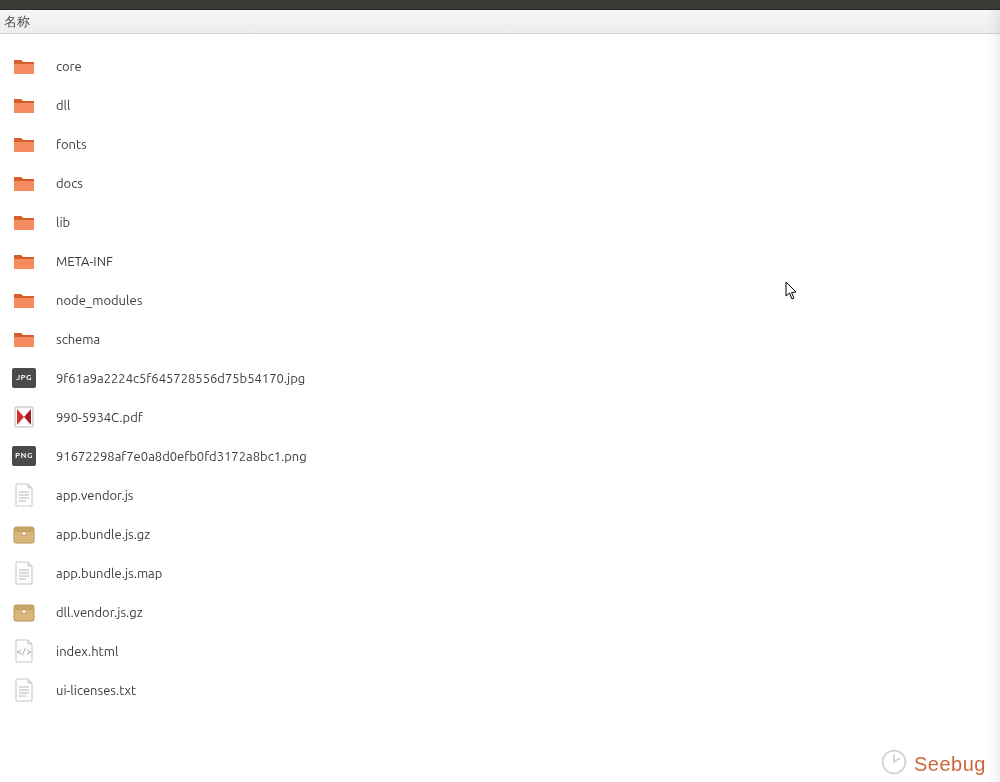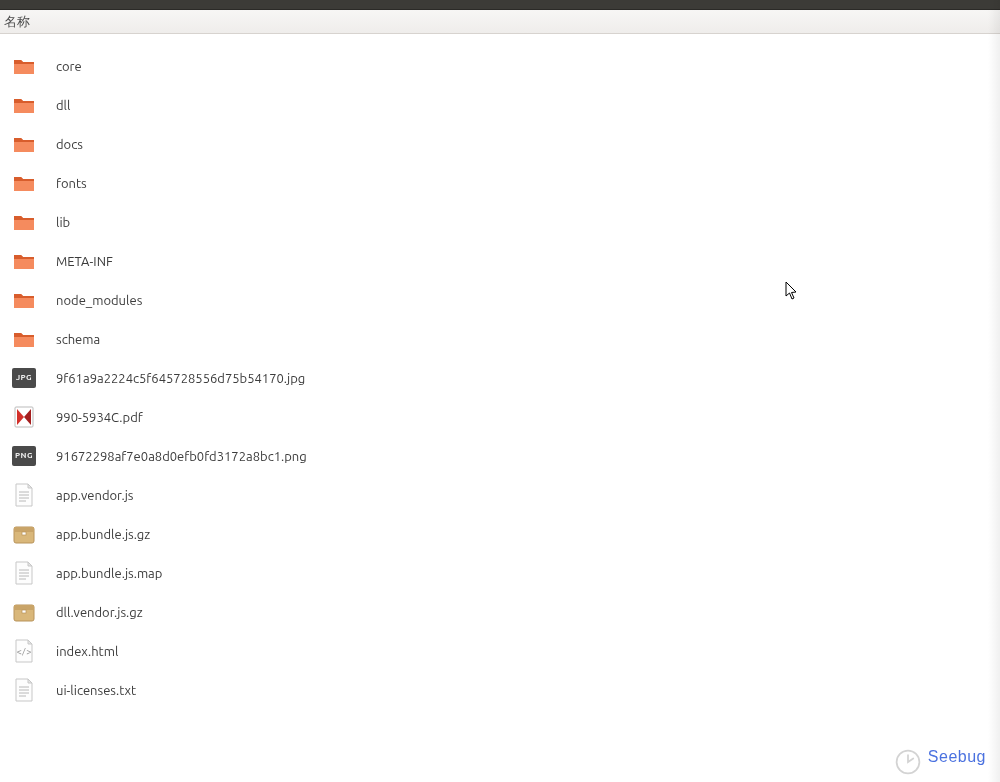--- a/index.html
+++ b/index.html
@@ -82,23 +82,23 @@
       width: 14px;
       height: 20px;
       pointer-events: none;
     }
 
     .watermark {
       position: absolute;
       right: 14px;
       bottom: 6px;
       display: flex;
-      align-items: flex-start;
-      color: #1d4ed8;
-      font-size: 16px;
+      align-items: flex-end;
+      color: #c2410c;
+      font-size: 20px;
       font-weight: 500;
       font-family: Arial, sans-serif;
       letter-spacing: 0.5px;
       opacity: 0.8;
     }
     .watermark svg { width: 28px; height: 28px; margin-right: 6px; }
 
     .side-shadow {
       position: absolute;
       right: 0; top: 0; bottom: 0;
@@ -138,31 +138,31 @@
       <span>dll</span>
     </div>
     <div class="row">
       <div class="icon">
   <svg class="folder-svg" viewBox="0 0 24 24">
     <path d="M2 6 L9 6 L11 8 L22 8 L22 20 L2 20 Z" fill="#f07746"></path>
     <path d="M2 6 L9 6 L11 8 L22 8 L22 10 L2 10 Z" fill="#d85d2c"></path>
     <rect x="2" y="10" width="20" height="10" fill="#f58b5e"></rect>
   </svg>
 </div>
+      <span>fonts</span>
+    </div>
+    <div class="row">
+      <div class="icon">
+  <svg class="folder-svg" viewBox="0 0 24 24">
+    <path d="M2 6 L9 6 L11 8 L22 8 L22 20 L2 20 Z" fill="#f07746"></path>
+    <path d="M2 6 L9 6 L11 8 L22 8 L22 10 L2 10 Z" fill="#d85d2c"></path>
+    <rect x="2" y="10" width="20" height="10" fill="#f58b5e"></rect>
+  </svg>
+</div>
       <span>docs</span>
-    </div>
-    <div class="row">
-      <div class="icon">
-  <svg class="folder-svg" viewBox="0 0 24 24">
-    <path d="M2 6 L9 6 L11 8 L22 8 L22 20 L2 20 Z" fill="#f07746"></path>
-    <path d="M2 6 L9 6 L11 8 L22 8 L22 10 L2 10 Z" fill="#d85d2c"></path>
-    <rect x="2" y="10" width="20" height="10" fill="#f58b5e"></rect>
-  </svg>
-</div>
-      <span>fonts</span>
     </div>
     <div class="row">
       <div class="icon">
   <svg class="folder-svg" viewBox="0 0 24 24">
     <path d="M2 6 L9 6 L11 8 L22 8 L22 20 L2 20 Z" fill="#f07746"></path>
     <path d="M2 6 L9 6 L11 8 L22 8 L22 10 L2 10 Z" fill="#d85d2c"></path>
     <rect x="2" y="10" width="20" height="10" fill="#f58b5e"></rect>
   </svg>
 </div>
       <span>lib</span>

